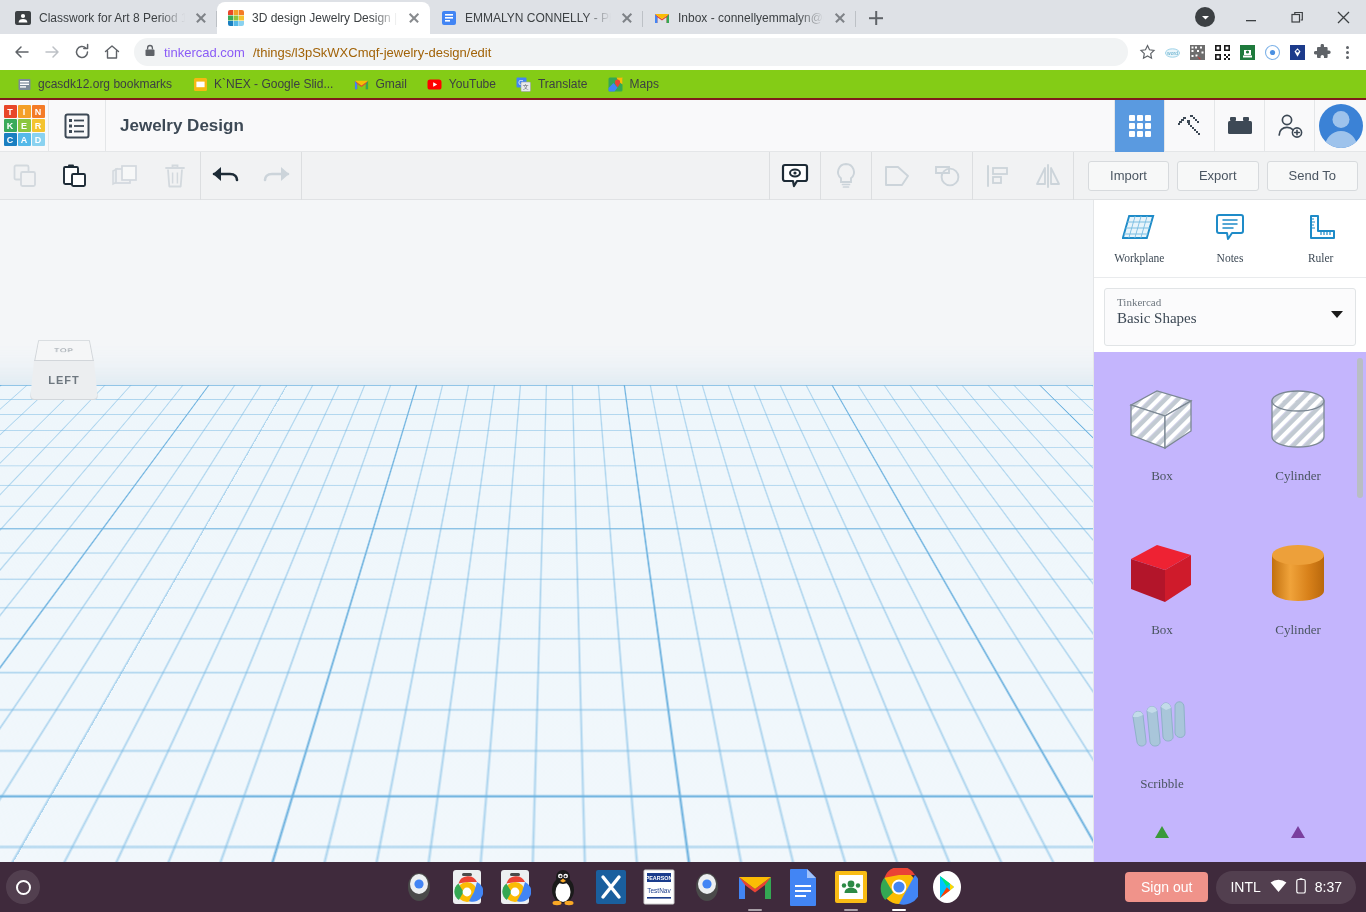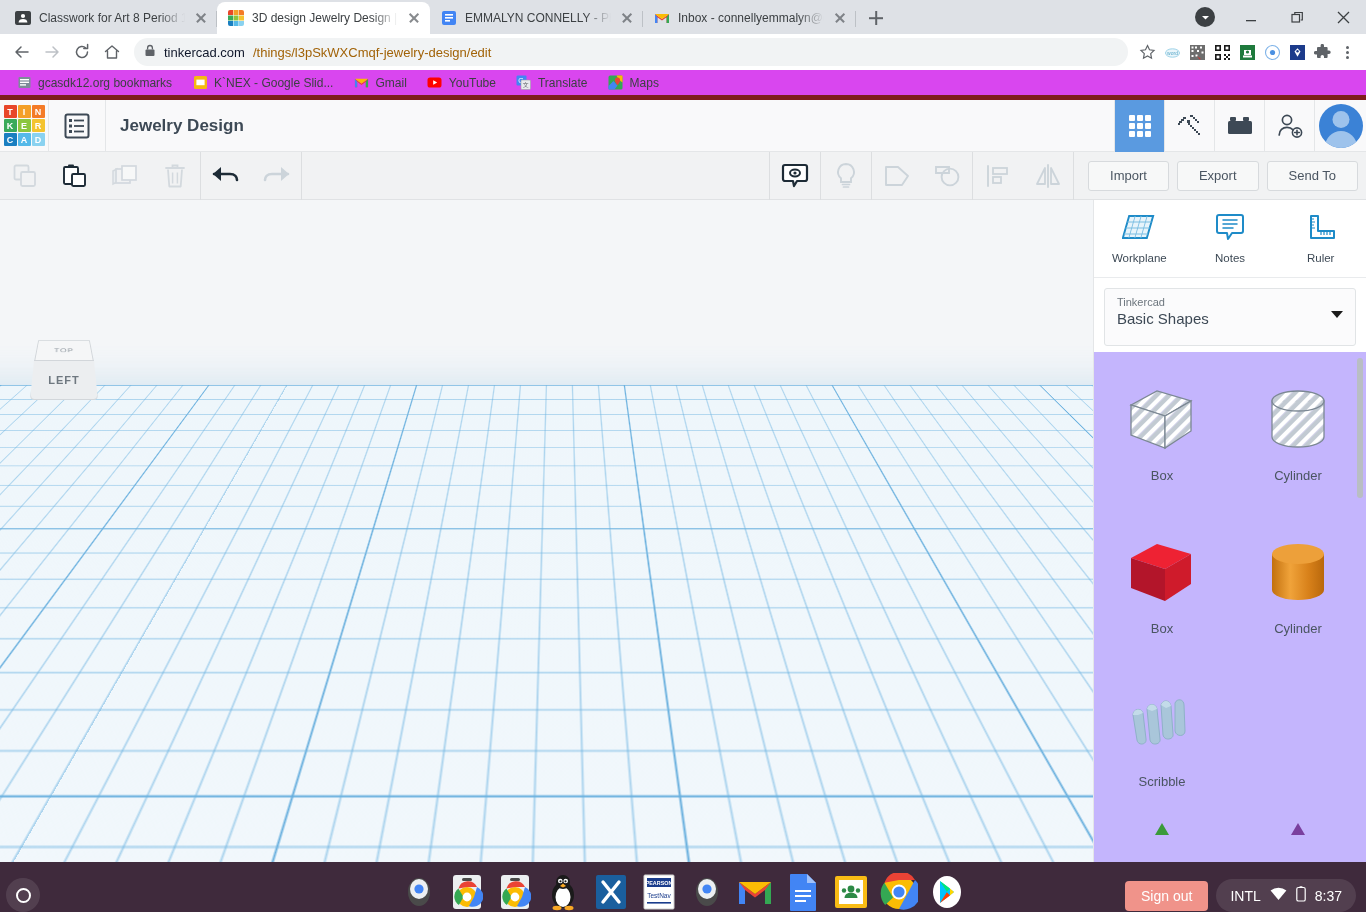--- a/index.html
+++ b/index.html
@@ -45,28 +45,28 @@
   .dropcircle { width: 20px; height: 20px; border-radius: 50%; background: #3c4043;
     display: flex; align-items: center; justify-content: center; }
 
   
   .omnirow { height: 36px; background: #fff; display: flex; align-items: center; padding: 0 8px; gap: 2px; }
   .navbtn { width: 28px; height: 28px; display: flex; align-items: center; justify-content: center;
      border-radius: 50%; color: #5f6368; }
   .navbtn.dis { color: #bdc1c6; }
   .urlbar { flex: 1; height: 28px; background: #f1f3f4; border-radius: 14px; margin: 0 6px;
     display: flex; align-items: center; padding: 0 10px; gap: 8px; font-size: 13px; }
-  .urlbar .host { color: #0f172a; }
+  .urlbar .host { color: #8b5cf6; }
   .urlbar .path { color: #a16207; }
   .exticons { display: flex; align-items: center; gap: 3px; }
   .exticon { width: 22px; height: 22px; display: flex; align-items: center; justify-content: center; }
 
   
-  .bmbar { height: 30px; background: #d946ef; display: flex; align-items: center;
-    padding: 0 8px; gap: 4px; border-bottom: 5px solid #7f1d1d; }
+  .bmbar { height: 30px; background: #84cc16; display: flex; align-items: center;
+    padding: 0 8px; gap: 4px; border-bottom: 2px solid #7f1d1d; }
   .bm { display: flex; align-items: center; gap: 6px; padding: 3px 8px; border-radius: 4px;
     font-size: 12px; color: #3c4043; white-space: nowrap; }
   .bmico { width: 16px; height: 16px; flex: 0 0 16px; display: flex; align-items: center;
     justify-content: center; font-size: 10px; border-radius: 2px; overflow: hidden; }
 
   
   .app { position: absolute; left: 0; top: 100px; width: 1366px; height: 762px; background: #fff; }
 
   .tc-header { height: 52px; background: #f9f9fa; border-bottom: 1px solid #e4e6e8;
     display: flex; align-items: center; }
@@ -155,21 +155,21 @@
   .editgrid { position: absolute; left: 992px; top: 798px; height: 22px; padding: 0 10px;
     border: 1px solid #dfe2e5; background: rgba(255,255,255,.55); border-radius: 3px;
     display: flex; align-items: center; font-size: 12px; color: #7d868e; }
   .snaprow { position: absolute; left: 940px; top: 830px; display: flex; align-items: center; gap: 8px; }
   .snaplabel { font-size: 16px; color: #5c666e; }
   .snapsel { height: 24px; padding: 0 8px; border: 1px solid #dfe2e5; background: #fbfbfc;
     border-radius: 3px; display: flex; align-items: center; gap: 8px; font-size: 12px; color: #3d4955; }
 
   
   .rpanel { position: absolute; left: 1093px; top: 200px; width: 273px; height: 662px;
-    background: #fff; border-left: 1px solid #e4e6e8; }
+    background: #fff; border-left: 1px solid #e4e6e8; font-family: Liberation Serif, serif; }
   .rp-tools { height: 78px; display: flex; border-bottom: 1px solid #e9ebed; }
   .rp-tool { flex: 1; display: flex; flex-direction: column; align-items: center;
     justify-content: center; gap: 5px; }
   .rp-tool .lbl { font-size: 11.5px; color: #3d4955; }
   .rp-select { margin: 10px; height: 58px; border: 1px solid #e1e4e6; border-radius: 3px;
     background: #fbfbfc; padding: 7px 12px; position: relative; }
   .rp-select .sub { font-size: 11px; color: #6d767e; }
   .rp-select .main { font-size: 15px; color: #3d4955; margin-top: 2px; }
   .rp-select .caret { position: absolute; right: 12px; top: 22px; width: 0; height: 0;
     border-left: 6px solid transparent; border-right: 6px solid transparent; border-top: 7px solid #1b1b1b; }
@@ -177,21 +177,21 @@
     overflow: hidden; background: #c4b5fd; padding: 16px 0 0 0; }
   .shape-row { display: flex; }
   .shape-cell { width: 136px; display: flex; flex-direction: column; align-items: center; padding: 12px 0 14px; }
   .shape-img { width: 82px; height: 82px; display: flex; align-items: center; justify-content: center; }
   .shape-name { font-size: 13px; color: #4a5561; margin-top: 6px; }
   .rp-scrollbar { position: absolute; right: 3px; top: 158px; width: 6px; height: 140px;
     border-radius: 3px; background: #b9bec3; }
 
   
   .shelf { position: absolute; left: 0; top: 862px; width: 1366px; height: 50px;
-    background: #3f2a3c; display: flex; align-items: flex-end; }
+    background: #3f2a3c; display: flex; align-items: center; }
   .launcher { width: 34px; height: 34px; border-radius: 50%; background: rgba(255,255,255,.10);
     margin-left: 6px; display: flex; align-items: center; justify-content: center; }
   .launcher i { display: block; width: 15px; height: 15px; border: 2.4px solid #fff; border-radius: 50%; }
   .shelf-apps { position: absolute; left: 0; right: 0; display: flex; justify-content: center;
     align-items: center; gap: 8px; }
   .app-ico { width: 40px; height: 40px; position: relative; display: flex;
     align-items: center; justify-content: center; }
   .app-ico .dot { position: absolute; bottom: -4px; left: 50%; transform: translateX(-50%);
     width: 14px; height: 2.5px; border-radius: 2px; background: rgba(255,255,255,.55); }
   .shelf-right { margin-left: auto; display: flex; align-items: center; gap: 8px; padding-right: 10px; }

